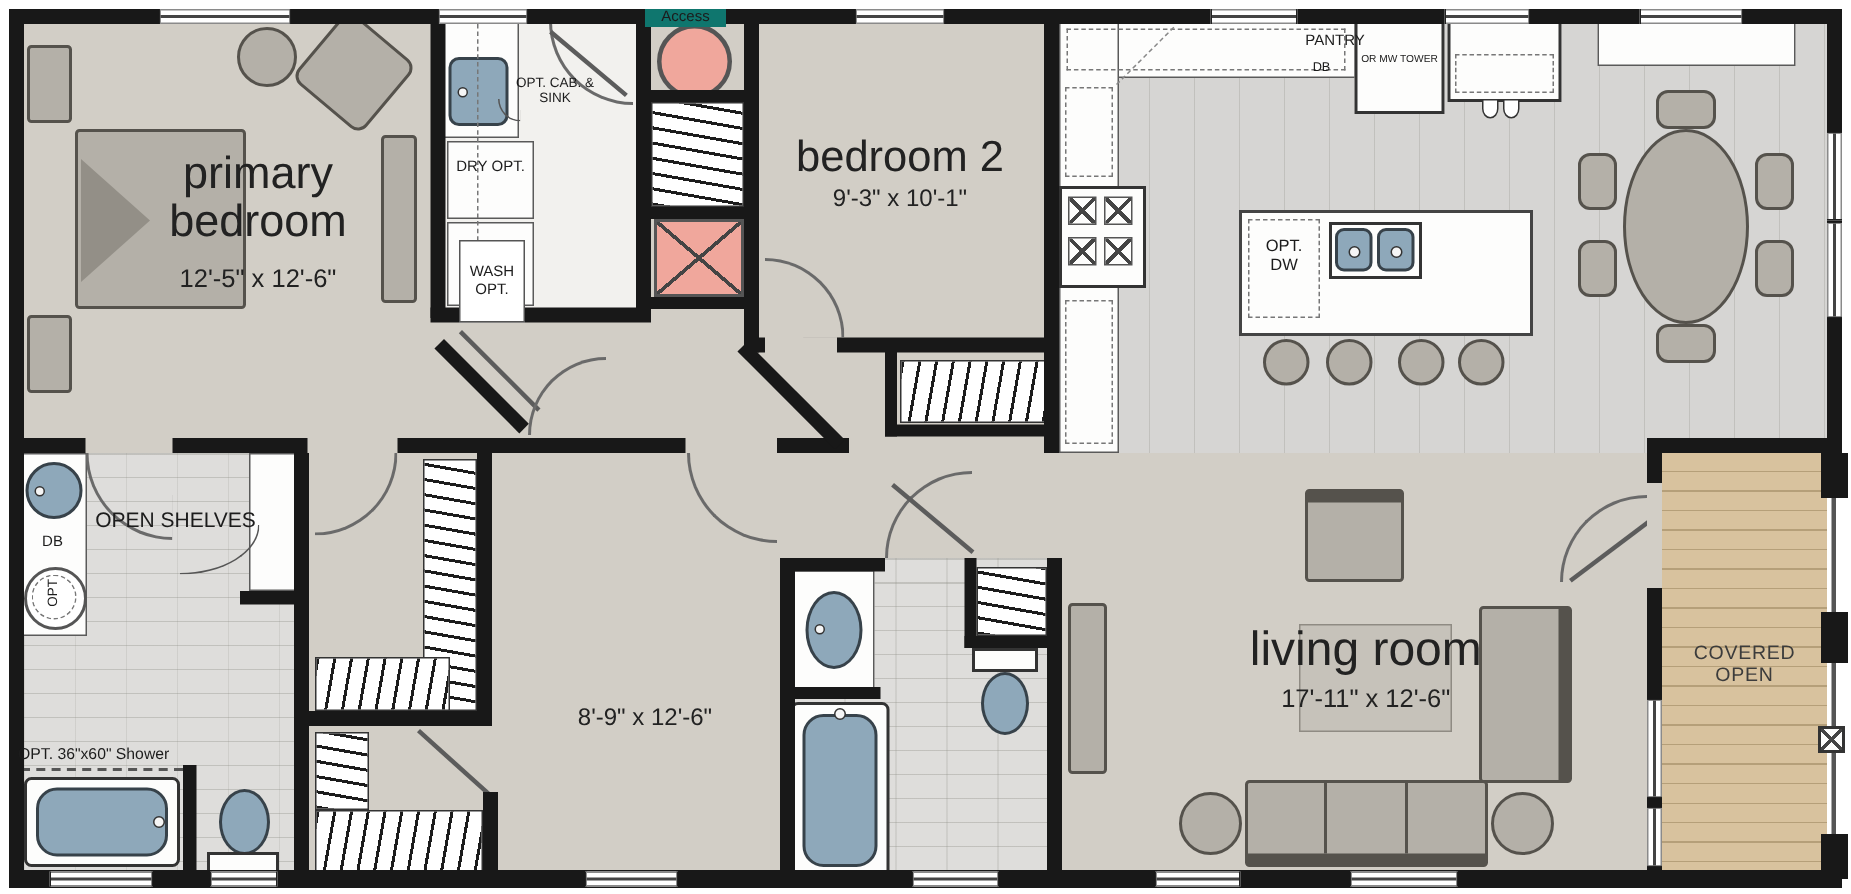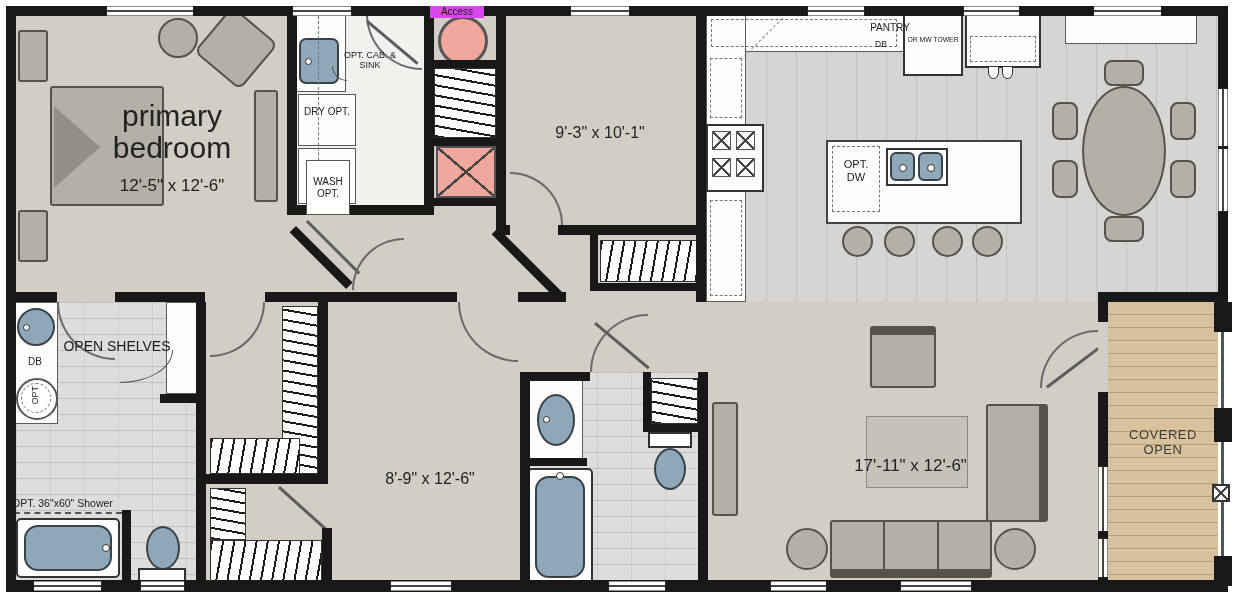--- a/index.html
+++ b/index.html
@@ -245,29 +245,31 @@
   <div class="abs" style="left:866px;top:416px;width:100px;height:70px;background:#c6c2ba;border:1px solid #8f8b83;z-index:2"></div>
   <div class="furn" style="left:870px;top:326px;width:66px;height:62px;border-top-width:9px"></div>
   <div class="furn" style="left:986px;top:404px;width:62px;height:118px;border-right-width:9px"></div>
   <div class="furn" style="left:830px;top:520px;width:162px;height:58px;border-bottom-width:9px;background-image:linear-gradient(90deg,transparent 0 51px,#55524c 51px 53px,transparent 53px 105px,#55524c 105px 107px,transparent 107px)"></div>
   <div class="furn round" style="left:786px;top:528px;width:42px;height:42px"></div>
   <div class="furn round" style="left:994px;top:528px;width:42px;height:42px"></div>
 
   <div class="room-name" style="left:82px;top:100px;width:180px;font-size:30px">primary bedroom</div>
   <div class="room-dims" style="left:82px;top:176px;width:180px;font-size:17px">12'-5" x 12'-6"</div>
 
+  <div class="room-name" style="left:502px;top:90px;width:196px;font-size:29px">bedroom 2</div>
   <div class="room-dims" style="left:502px;top:124px;width:196px;font-size:16px">9'-3" x 10'-1"</div>
 
   <div class="room-dims" style="left:330px;top:470px;width:200px;font-size:16px">8'-9" x 12'-6"</div>
 
+  <div class="room-name" style="left:798px;top:416px;width:225px;font-size:32px">living room</div>
   <div class="room-dims" style="left:798px;top:456px;width:225px;font-size:17px">17'-11" x 12'-6"</div>
 
   <div class="lbl" style="left:1108px;top:428px;width:110px;font-size:13px;color:#3c3c3c;letter-spacing:.5px">COVERED OPEN</div>
 
-  <div class="lbl" style="left:430px;top:6px;width:54px;font-size:10px;background:#d946ef;z-index:6">Access</div>
+  <div class="lbl" style="left:430px;top:6px;width:54px;font-size:10px;background:#0f766e;z-index:6">Access</div>
   <div class="lbl" style="left:340px;top:50px;width:60px;font-size:9px">OPT. CAB. &amp; SINK</div>
   <div class="lbl" style="left:300px;top:106px;width:54px;font-size:10px">DRY OPT.</div>
   <div class="lbl" style="left:306px;top:160px;width:42px;font-size:10px;border:1px solid #555;background:#fff;padding:15px 0">WASH OPT.</div>
   <div class="lbl" style="left:862px;top:22px;width:56px;font-size:10px">PANTRY</div>
   <div class="lbl" style="left:903px;top:36px;width:60px;font-size:6.8px">OR MW TOWER</div>
   <div class="lbl" style="left:870px;top:40px;width:22px;font-size:8.5px">DB</div>
   <div class="lbl" style="left:834px;top:158px;width:44px;font-size:11px">OPT. DW</div>
   <div class="lbl" style="left:58px;top:338px;width:118px;font-size:14px">OPEN SHELVES</div>
   <div class="lbl" style="left:18px;top:356px;width:34px;font-size:10px">DB</div>
   <div class="lbl" style="left:16px;top:390px;width:38px;font-size:9px;transform:rotate(-90deg)">OPT</div>

